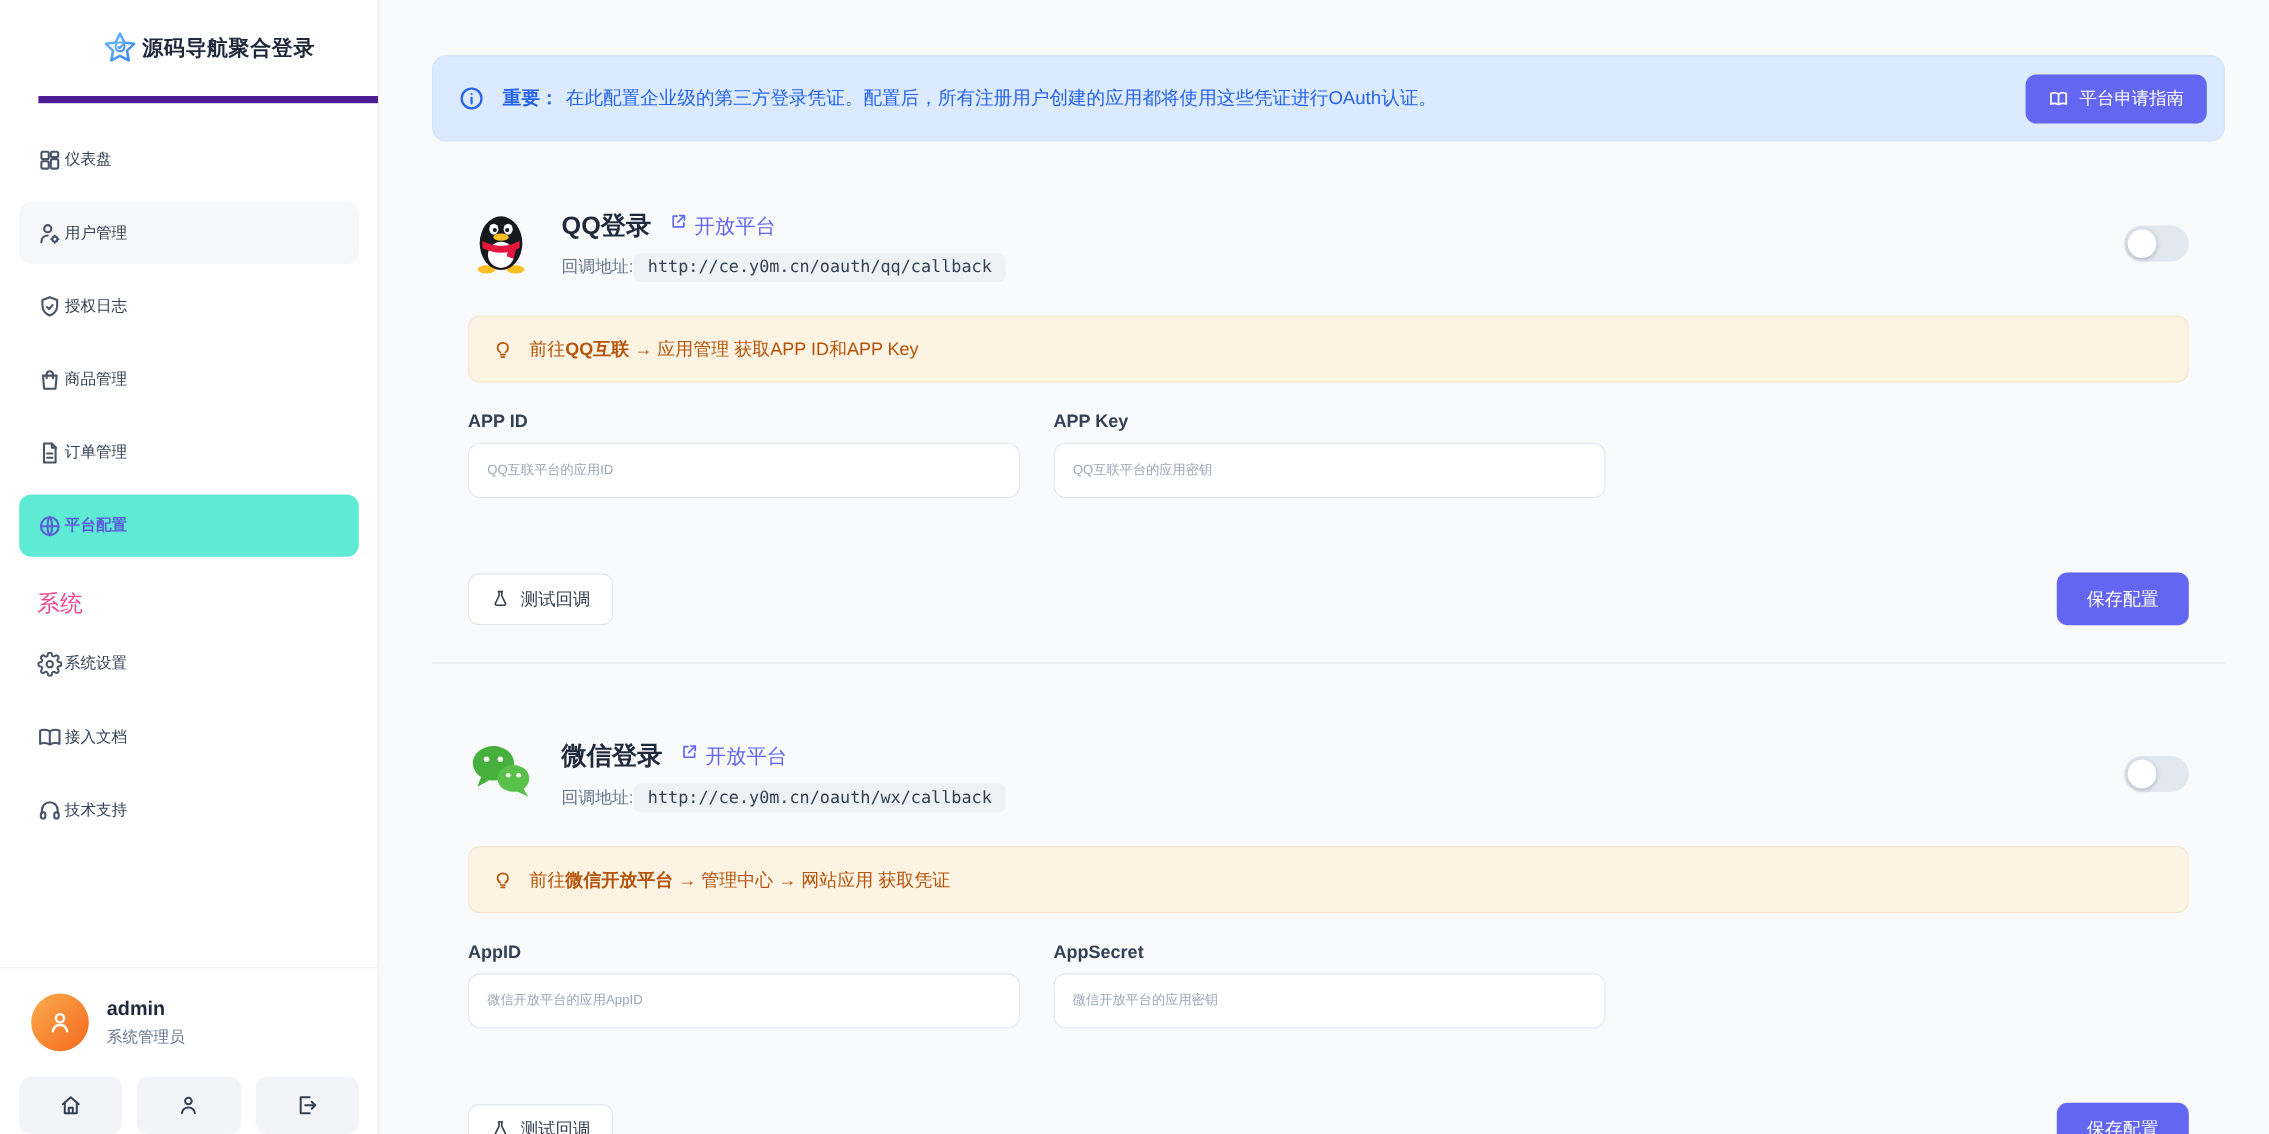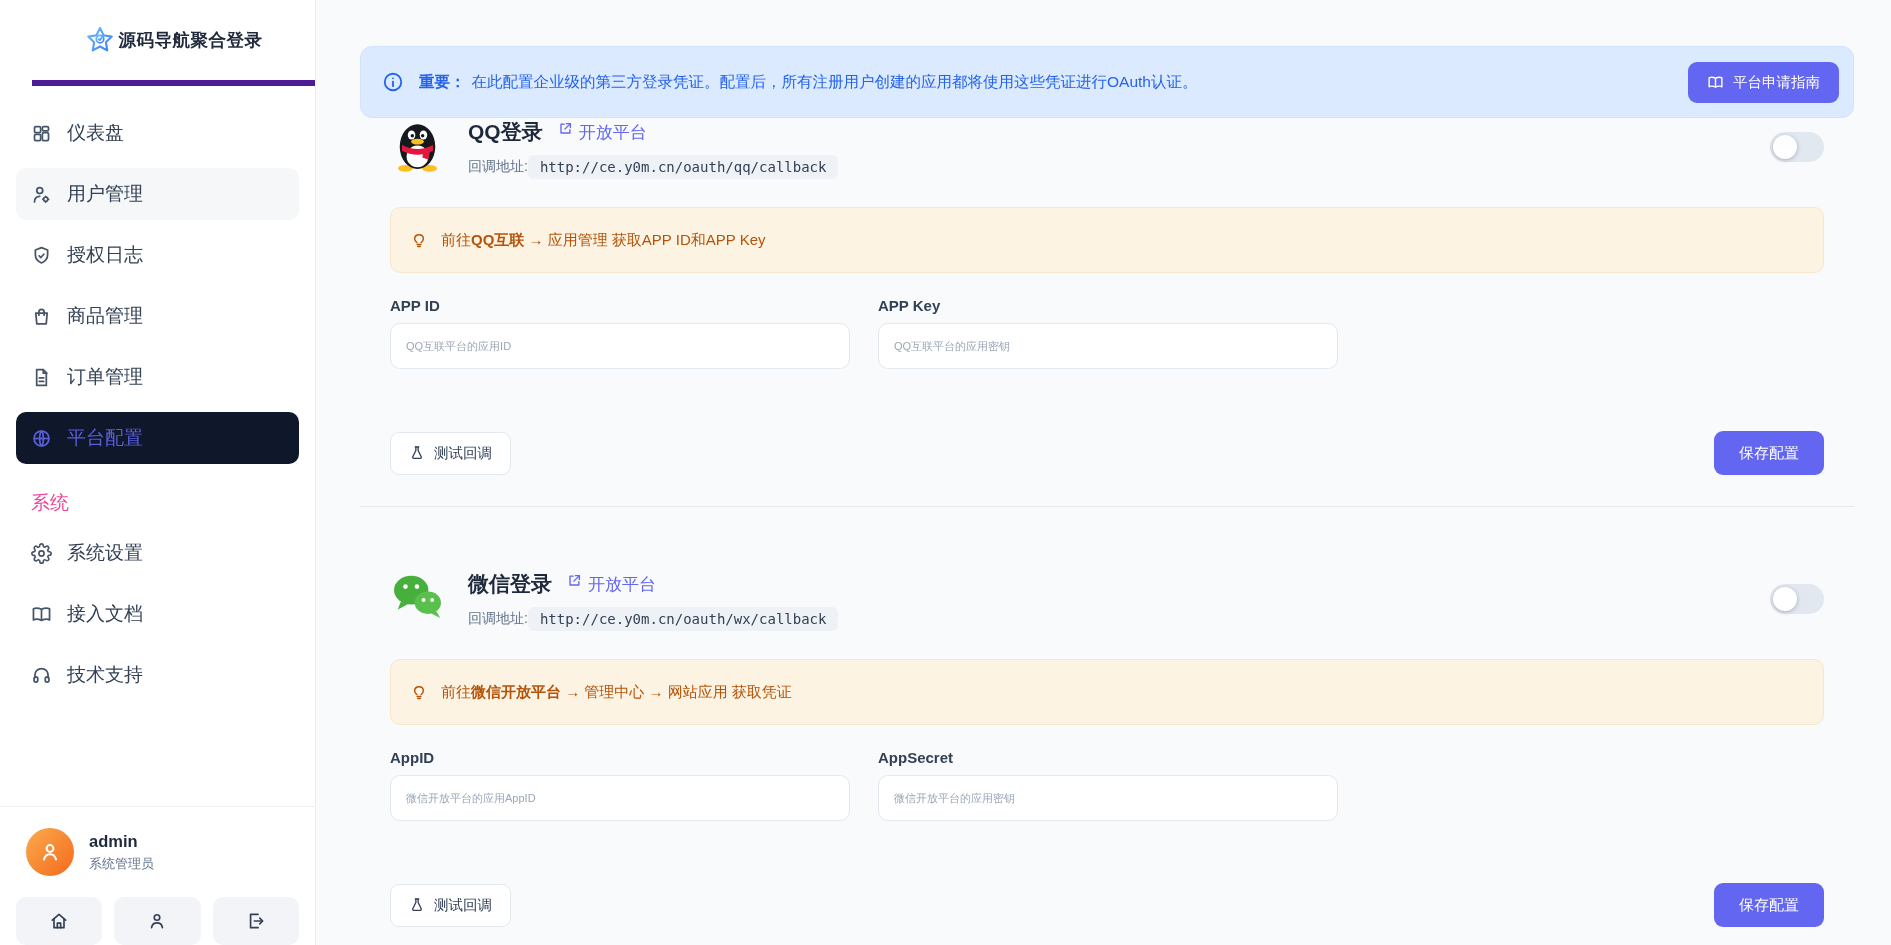--- a/index.html
+++ b/index.html
@@ -6,57 +6,57 @@
   html,body { width:1891px; height:945px; overflow:hidden; }
   body { font-family:"Liberation Sans", sans-serif; background:#f8fafc; color:#334155; }
   .app { display:flex; width:100%; height:100%; }
 
   
   .sidebar { width:316px; flex:none; background:#ffffff; border-right:1px solid #e9edf2; display:flex; flex-direction:column; }
   .logo-row { height:86px; flex:none; display:flex; align-items:center; justify-content:center; gap:4px; border-bottom:6px solid #4c1d95;margin-left:32px; }
   .logo-row svg { width:30px; height:30px; }
   .logo-title { font-size:17.5px; font-weight:700; color:#1e293b; letter-spacing:.5px; }
   .side-nav { padding:21px 16px 0; }
-  .nav-item { height:52px; border-radius:10px; display:flex; align-items:center; gap:15px; padding:0 15px; font-size:19px; color:#334155; margin-bottom:9px; cursor:pointer; }
+  .nav-item { height:52px; border-radius:10px; display:flex; align-items:center; gap:2px; padding:0 15px; font-size:13px; color:#334155; margin-bottom:9px; cursor:pointer; }
   .nav-item svg { width:21px; height:21px; flex:none; }
   .nav-item.hovered { background:#f5f7f9; }
-  .nav-item.active { background:#0f172a; color:#5a5fd8; font-weight:400; }
+  .nav-item.active { background:#5eead4; color:#5a5fd8; font-weight:700; }
   .section-label { font-size:19px; color:#ec4899; padding:17px 15px 11px; }
   .user-block { margin-top:auto; border-top:1px solid #edf0f3; padding:21px 26px 12px; display:flex; align-items:center; gap:15px; }
   .avatar { width:48px; height:48px; border-radius:50%; background:linear-gradient(135deg,#fbab4e 0%,#f4691c 100%); display:flex; align-items:center; justify-content:center; flex:none; }
   .avatar svg { width:24px; height:24px; }
   .user-name { font-size:16.5px; font-weight:700; color:#1e293b; }
   .user-role { font-size:13px; color:#64748b; margin-top:4px; }
   .bottom-actions { display:flex; gap:12px; padding:9px 16px 0; }
   .icon-btn { flex:1; height:48px; background:#f2f4f7; border:none; border-radius:10px; display:flex; align-items:center; justify-content:center; cursor:pointer; }
   .icon-btn svg { width:20px; height:20px; }
 
   
   .main { flex:1; padding:46px 37px 0 44px; overflow:hidden; }
   .banner { background:#dbeafe; border:1px solid #d2e3fc; border-radius:12px; height:72px; display:flex; align-items:center; gap:15px; padding:0 14px 0 21px; }
   .banner-icon svg { width:22px; height:22px; display:block; }
   .banner-text { flex:1; font-size:15.5px; color:#2563eb; }
   .banner-text b { font-weight:700; margin-right:6px; }
   .guide-btn { background:#6366f1; color:#fff; border:none; border-radius:9px; height:41px; padding:0 19px; font-size:14.5px; display:flex; align-items:center; gap:9px; cursor:pointer; }
   .guide-btn svg { width:17px; height:17px; }
 
   .platform { margin:0 30px; }
-  .platform.first { }
+  .platform.first { margin-top:56px; }
   .plat-header { display:flex; align-items:flex-start; gap:23px; }
   .plat-icon { width:55px; height:55px; flex:none; }
   .plat-title-row { display:flex; align-items:center; gap:15px; }
   .plat-title { font-size:21px; font-weight:700; color:#1e293b; }
   .plat-link { display:flex; align-items:flex-start; gap:6px; color:#6366f1; font-size:17px; text-decoration:none; cursor:pointer; }
   .plat-link svg { width:15px; height:15px; }
   .callback-row { margin-top:9px; display:flex; align-items:center; font-size:14px; color:#64748b; }
   .code-chip { font-family:"DejaVu Sans Mono","Liberation Mono",monospace; font-size:14px; color:#334155; background:#eef2f6; border-radius:6px; padding:4px 12px; }
   .toggle { margin-left:auto; margin-top:14px; width:54px; height:30px; border-radius:15px; background:#e2e8f0; position:relative; cursor:pointer; flex:none; }
   .toggle .knob { position:absolute; left:3px; top:3px; width:24px; height:24px; border-radius:50%; background:#fff; box-shadow:0 1px 4px rgba(15,23,42,.28); }
 
-  .tip { margin-top:28px; background:#fdf3e2; border:1px solid #f6e8cd; border-radius:10px; height:66px; display:flex; align-items:center; gap:13px; padding:0 19px; font-size:15px; color:#b45309; }
+  .tip { margin-top:28px; background:#fdf3e2; border:1px solid #f6e8cd; border-radius:10px; height:56px; display:flex; align-items:center; gap:13px; padding:0 19px; font-size:15px; color:#b45309; }
   .tip svg { width:18px; height:18px; flex:none; }
   .tip .strong { font-weight:700; }
 
   .fields { display:grid; grid-template-columns:460px 460px; gap:28px; margin-top:24px; }
   .field-label { display:block; font-size:15px; font-weight:600; color:#334155; margin-bottom:9px; }
   .field input { width:100%; height:46px; border:1px solid #e2e8f0; border-radius:10px; background:#fff; padding:0 15px; font-size:11px; color:#334155; font-family:"Liberation Sans",sans-serif; outline:none; }
   .field input::placeholder { color:#9aa6b5; }
 
   .actions { display:flex; justify-content:space-between; align-items:center; margin-top:62px; }
   .test-btn { height:43px; background:#fff; border:1px solid #e3e8ee; border-radius:9px; padding:0 18px; display:flex; align-items:center; gap:9px; font-size:14.5px; color:#334155; cursor:pointer; }

